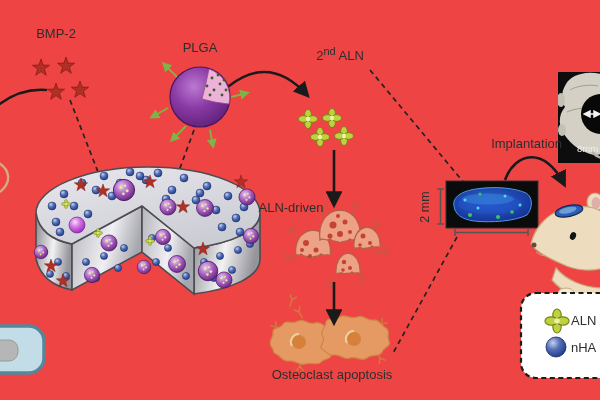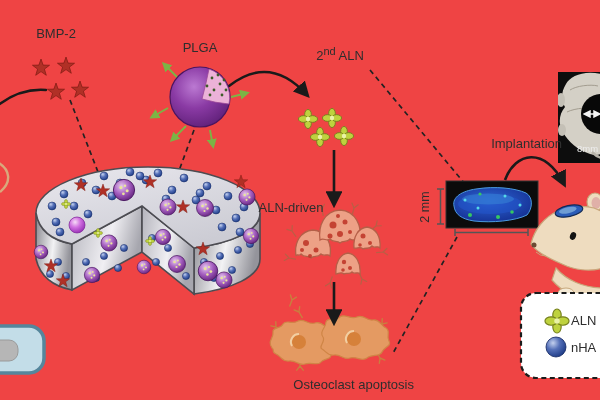--- a/index.html
+++ b/index.html
@@ -369,21 +369,21 @@
   </div>
 
   <div class="lbl" style="left:246px;top:172px;width:90px;margin-top:28px;">
     <div>ALN-driven</div>
   </div>
 
   <div class="lbl" style="left:450px;top:136px;width:112px;text-align:right;">
     <span>Implantation</span>
   </div>
 
-  <div class="lbl" style="left:250px;top:377px;width:164px;text-align:right;">
+  <div class="lbl" style="left:250px;top:367px;width:164px;">
     <span>Osteoclast apoptosis</span>
   </div>
 
   <div class="lbl small rot" style="left:404px;top:199px;width:42px;">
     <span>2 mm</span>
   </div>
 
 
   <div class="lbl white" style="left:577px;top:141px;width:26px;">
     <span>8mm</span>

